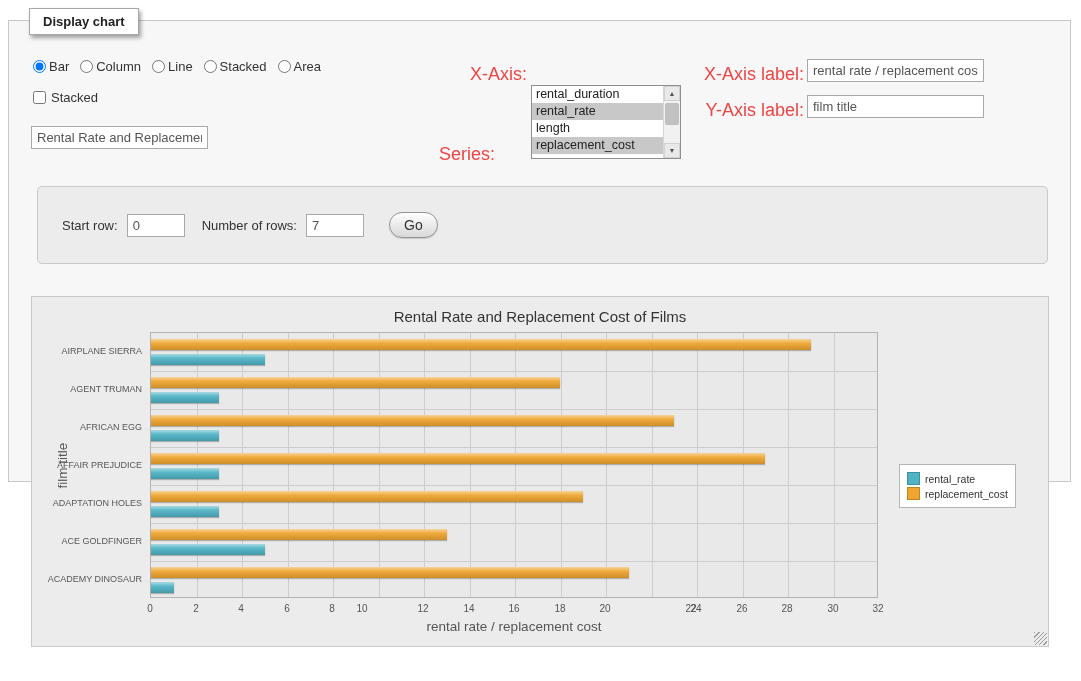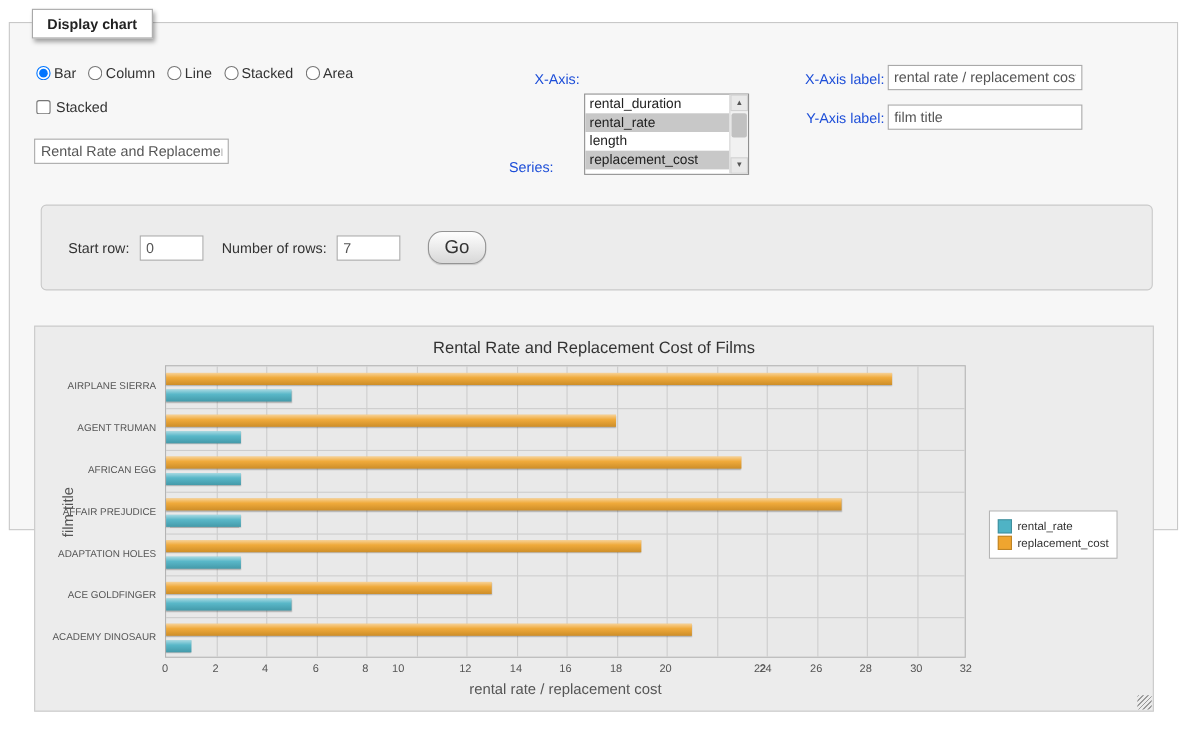--- a/index.html
+++ b/index.html
@@ -12,23 +12,23 @@
   .chart-type-row{position:absolute;left:24px;top:38px;display:flex;align-items:center;gap:11px}
   .rt{display:flex;align-items:center;gap:3px;font-size:13px;cursor:default}
   .rt input{width:13px;height:13px;margin:0}
 
   .stacked-row{position:absolute;left:24px;top:69px;display:flex;align-items:center;gap:5px}
   .stacked-row input{width:13px;height:13px;margin:0}
 
   input[type=text]{border:1px solid #a9a9a9;background:#fff;padding:2px 5px;font-size:13px;color:#555;height:23px}
   .title-input{position:absolute;left:22px;top:105px;width:177px}
 
-  .lbl{position:absolute;font-size:13px;color:#1d4ed8}
+  .lbl{position:absolute;font-size:18px;color:#ef4444}
   .xaxis-lbl{left:430px;top:43px;width:88px;text-align:right}
-  .series-lbl{left:430px;top:123px;width:88px;text-align:center}
+  .series-lbl{left:430px;top:123px;width:88px;text-align:left}
   .xlab-lbl{left:652px;top:43px;width:143px;text-align:right}
   .ylab-lbl{left:652px;top:79px;width:143px;text-align:right}
 
   .select{position:absolute;left:522px;top:38px;width:153px;height:24px;background:#fff;border:1px solid #8f8f8f;display:flex;align-items:center;justify-content:space-between;padding:0 6px;font-size:13px;color:#222;cursor:default}
   .sel-arrow{font-size:9px;color:#222}
 
   .series-list{position:absolute;left:522px;top:64px;width:150px;height:74px;background:#fff;border:1px solid #8f8f8f;display:flex;overflow:hidden}
   .series-opts{flex:1;overflow:hidden}
   .s-opt{height:17px;line-height:17px;padding-left:4px;font-size:12.5px;color:#222;white-space:nowrap;overflow:hidden}
   .s-opt.sel{background:#c8c8c8}
@@ -37,21 +37,21 @@
   .sb-track{flex:1;position:relative}
   .sb-thumb{position:absolute;top:2px;left:1px;right:1px;height:22px;background:#c1c1c1;border-radius:2px}
 
   .xlab-input{position:absolute;left:798px;top:38px;width:177px}
   .ylab-input{position:absolute;left:798px;top:74px;width:177px}
 
   .row-panel{position:absolute;left:28px;top:165px;width:1011px;height:78px;border:1px solid #c9c9c9;border-radius:5px;background:#ececec;display:flex;align-items:center;padding-left:24px;gap:9px}
   .lbl2{font-size:13px;color:#333}
   .small-input{width:58px}
   .num-lbl{margin-left:8px}
-  .go-btn{margin-left:16px;padding:4px 14px;border-radius:13px;border:1px solid #949494;background:linear-gradient(#fefefe,#d8d8d8);font-size:17px;color:#333;box-shadow:0 1px 1px rgba(0,0,0,.15);cursor:default}
+  .go-btn{margin-left:16px;padding:4px 14px;border-radius:13px;border:1px solid #949494;background:linear-gradient(#fefefe,#d8d8d8);font-size:14px;color:#333;box-shadow:0 1px 1px rgba(0,0,0,.15);cursor:default}
 
   .chart-panel{position:absolute;left:22px;top:275px;width:1018px;height:351px;background:#ececec;border:1px solid #c9c9c9}
   .chart-title{margin-top:11px;text-align:center;font-size:15px;color:#333}
   .ylabel{position:absolute;left:-30px;top:161px;width:120px;text-align:center;transform:rotate(-90deg);font-size:13.5px;color:#555}
   .plot{position:absolute;left:118px;top:35px;width:728px;height:266px;border:1px solid #b4b4b4;background:#e9e9e9}
   .vgrid{position:absolute;top:0;bottom:0;width:1px;background:#cdcdcd}
   .hgrid{position:absolute;left:0;right:0;height:1px;background:#cdcdcd}
   .bar{position:absolute;left:0;height:11px;background-image:linear-gradient(rgba(255,255,255,.5),rgba(255,255,255,.06) 40%,rgba(0,0,0,.14));box-shadow:0 1px 1px rgba(0,0,0,.25)}
   .cat-label{position:absolute;left:0;width:110px;text-align:right;font-size:9px;color:#575757;line-height:12px}
   .xtick{position:absolute;top:306px;width:26px;margin-left:-13px;text-align:center;font-size:10px;color:#555}

